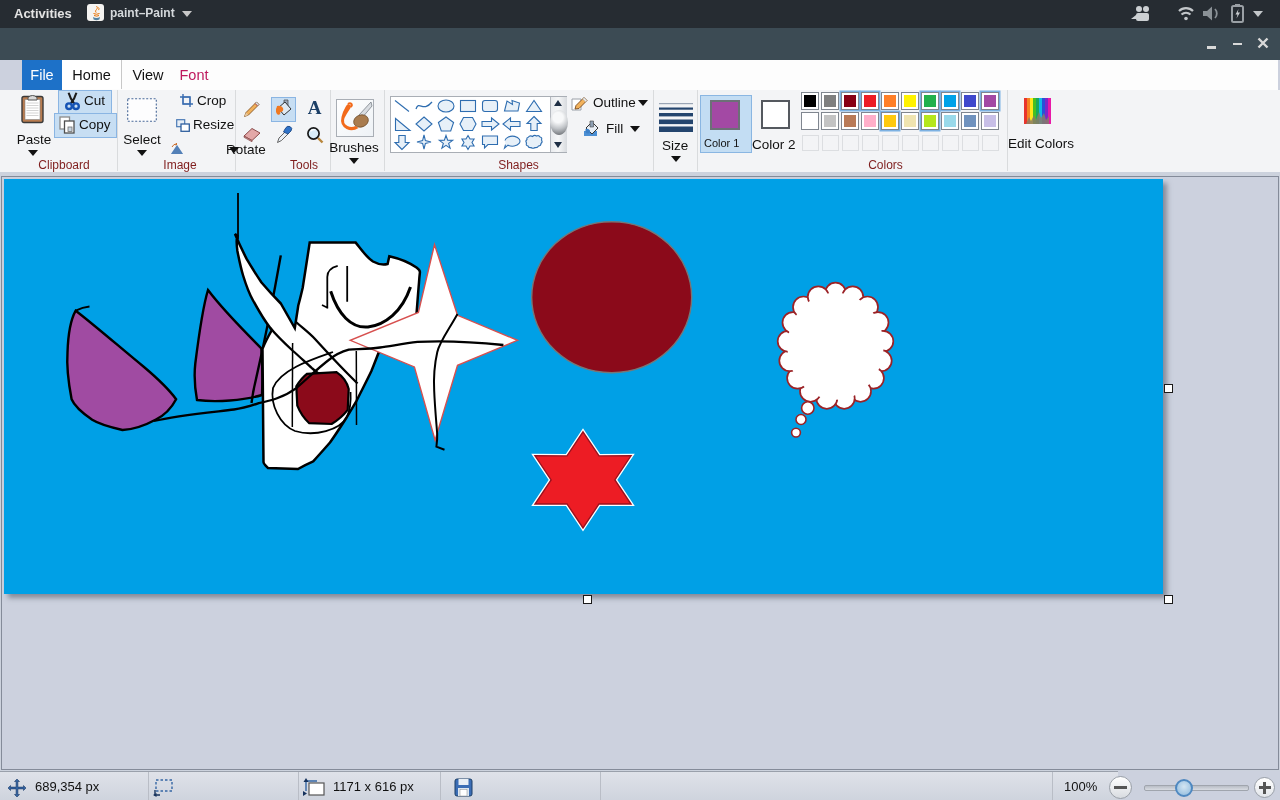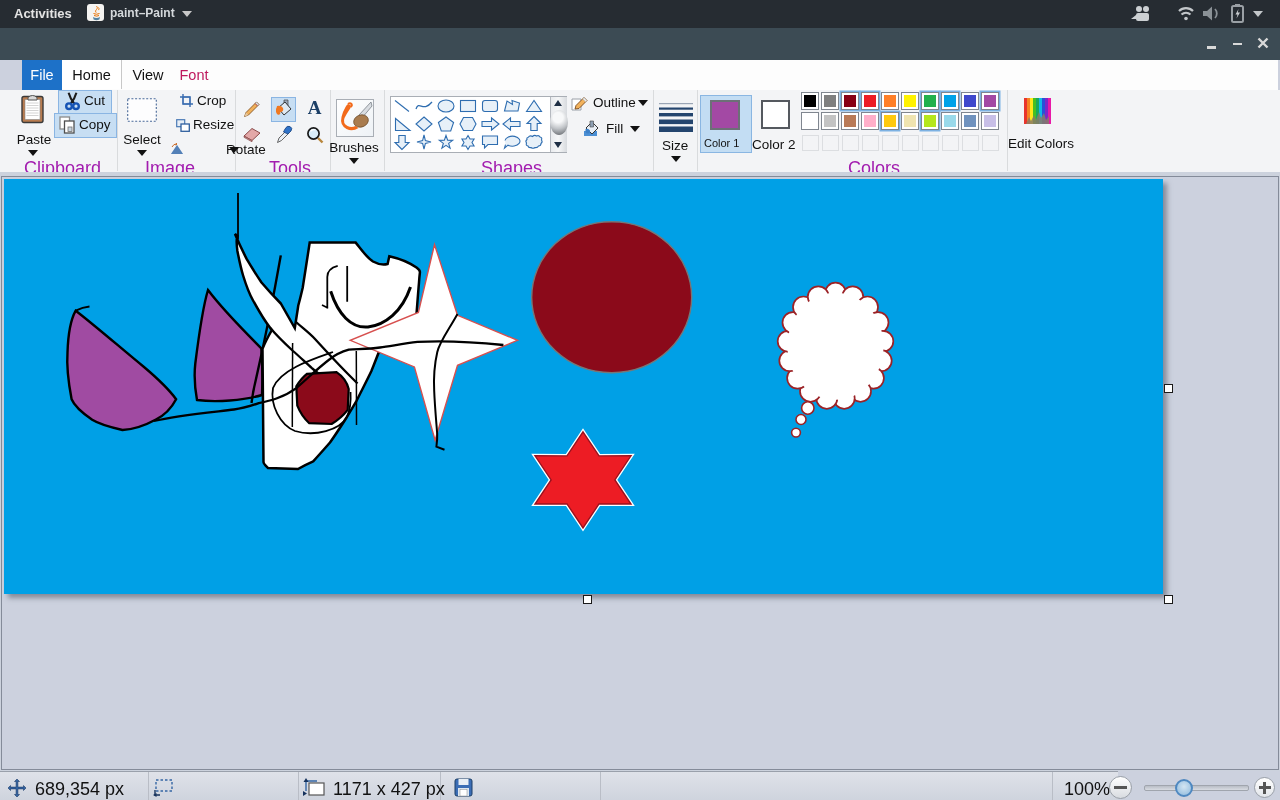--- a/index.html
+++ b/index.html
@@ -16,31 +16,31 @@
 .winbtn{position:absolute;background:#d9d9d9;}
 
 #menubar{position:absolute;left:0;top:60px;width:1256px;height:30px;background:#fdfdfd;font-size:14.5px;margin-left:22px;}
 #menubar .file{position:absolute;left:0;top:0;width:40px;height:30px;background:#1d71c8;color:#fff;text-align:center;line-height:30px;}
 #menubar .home{position:absolute;left:40px;top:0;width:59px;height:29px;background:#fff;color:#111;text-align:center;line-height:30px;border-right:1px solid #c8c8c8;}
 #menubar .view{position:absolute;left:107px;top:0;width:38px;height:30px;color:#111;text-align:center;line-height:30px;}
 #menubar .font{position:absolute;left:153px;top:0;width:38px;height:30px;color:#be185d;text-align:center;line-height:30px;}
 
 #ribbon{position:absolute;left:0;top:90px;width:1280px;height:83px;background:#f3f4f6;}
 #ribbon .sep{position:absolute;top:0;width:1px;height:81px;background:#d9dbdd;}
-#ribbon .glabel{position:absolute;font-size:18px;color:#a21caf;}
+#ribbon .glabel{position:absolute;font-size:12px;color:#7f1d1d;text-align:center;}
 #ribbon .btxt{font-size:13.5px;color:#111;}
 .hl{background:#c7def3;border:1px solid #8ab5e3;}
 .caret{width:0;height:0;border-left:5px solid transparent;border-right:5px solid transparent;border-top:6px solid #111;position:absolute;}
 
 #work{position:absolute;left:0;top:172px;width:1280px;height:599px;background:#ccd2dd;}
 #workin{position:absolute;left:1px;top:4px;width:1276px;height:592px;background:#ccd1de;border:1px solid #848b99;}
 #canvas{position:absolute;left:2px;top:2px;width:1159px;height:415px;background:#00a0e6;box-shadow:4px 4px 5px rgba(96,102,116,0.65);}
 .handle{position:absolute;width:7px;height:7px;background:#fff;border:1.5px solid #1a1a1a;}
 
-#status{position:absolute;left:0;top:771px;width:1118px;height:29px;background:linear-gradient(#dfe2e9,#ced3dd);border-top:1px solid #9aa0ab;font-size:18px;color:#111;}
+#status{position:absolute;left:0;top:771px;width:1118px;height:29px;background:linear-gradient(#dfe2e9,#ced3dd);border-top:1px solid #9aa0ab;font-size:13px;color:#111;}
 #status .ssep{position:absolute;top:0px;width:1px;height:29px;background:#b9bdc6;}
 </style>
 </head>
 <body>
 
 <div id="topbar">
  <div class="act">Activities</div>
  <div class="appico">
   <svg width="19" height="19" viewBox="0 0 19 19">
    <path d="M6 13 q3.5 2 7 0 l-0.6 2.6 q-3 1.4 -5.8 0 Z" fill="#5382a1"></path>
@@ -390,21 +390,21 @@
  <svg class="abs" style="left:152px;top:7px;" width="22" height="18" viewBox="0 0 22 18">
   <rect x="4" y="1" width="16" height="11" fill="none" stroke="#3465a4" stroke-width="1.4" stroke-dasharray="2.5 2"></rect>
   <path d="M3 11 V16 H8" fill="none" stroke="#16325c" stroke-width="1.4"></path>
   <path d="M1 16 l3.5 -2 v4 Z" fill="#16325c"></path>
  </svg>
  <svg class="abs" style="left:303px;top:6px;" width="23" height="19" viewBox="0 0 23 19">
   <rect x="6" y="5" width="15" height="12" fill="#fff" stroke="#555" stroke-width="1.2"></rect>
   <path d="M3 13 V3 H14" fill="none" stroke="#3465a4" stroke-width="1.4"></path>
   <path d="M3 0 l2.5 4 h-5 Z M0 13 l4 2.5 l-4 2.5 Z" fill="#16325c"></path>
  </svg>
- <div class="abs" style="left:333px;top:7px;">1171 x 427 px</div>
+ <div class="abs" style="left:333px;top:7px;">1171 x 616 px</div>
  <svg class="abs" style="left:454px;top:6px;" width="19" height="19" viewBox="0 0 19 19">
   <rect x="1" y="1" width="17" height="17" rx="2" fill="#3b6db5" stroke="#1c3f66" stroke-width="1"></rect>
   <rect x="4.5" y="1" width="10" height="6" fill="#e8eef5"></rect>
   <rect x="4" y="10" width="11" height="8" fill="#dce6f0"></rect>
   <rect x="6" y="11.5" width="7" height="6.5" fill="#fff" stroke="#888" stroke-width="0.5"></rect>
  </svg>
  <div class="abs" style="left:1064px;top:7px;">100%</div>
  <div class="abs" style="left:1109px;top:4px;width:21px;height:21px;border-radius:50%;background:linear-gradient(#ffffff,#d8dbe0);border:1px solid #9aa0a8;">
   <div style="position:absolute;left:4px;top:8.5px;width:13px;height:3.5px;background:#555;"></div>
  </div>

